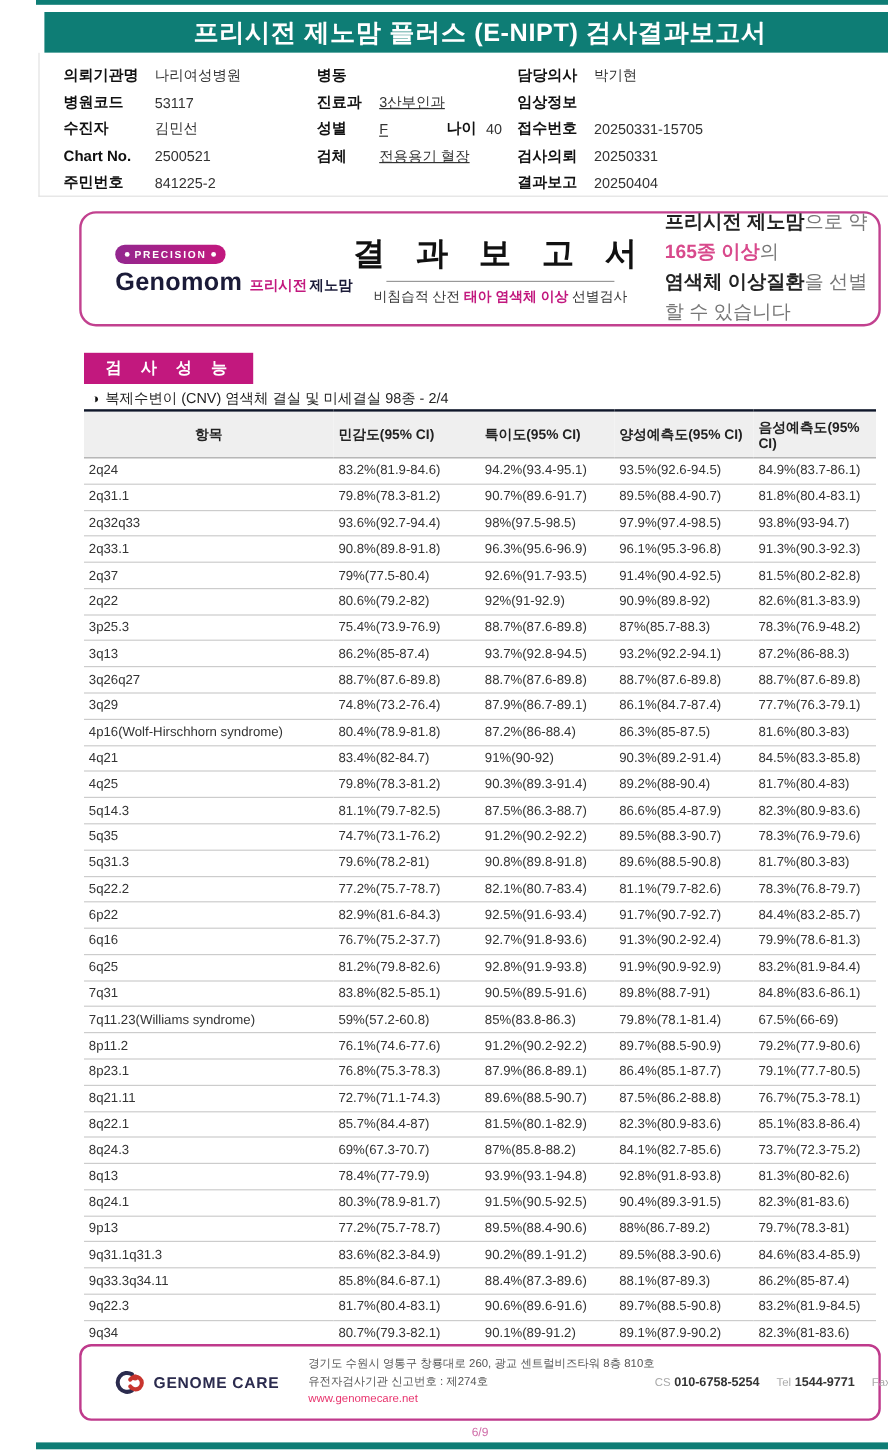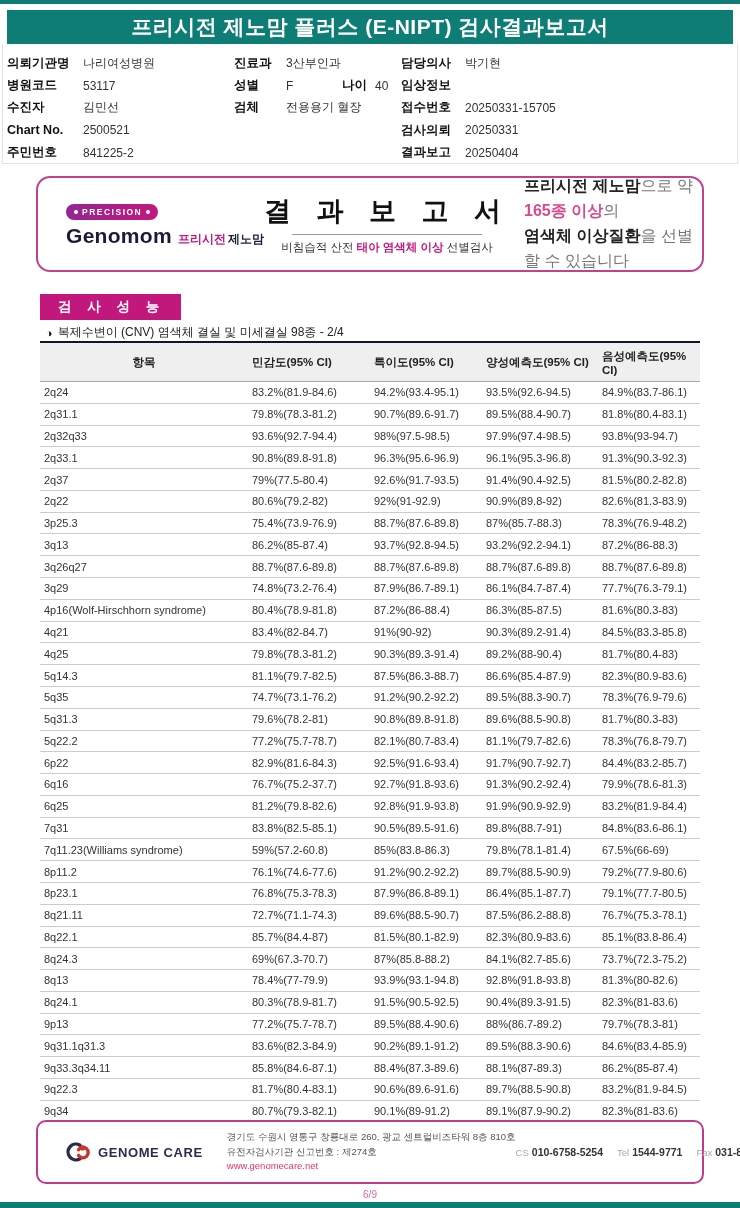--- a/index.html
+++ b/index.html
@@ -2,49 +2,49 @@
 <html><head>
 <meta charset="utf-8">
 <style>
   * { margin:0; padding:0; box-sizing:border-box; }
   html,body { background:#fff; }
   body {
     width:740px; height:1208px; position:relative;
     font-family:"Liberation Sans","DejaVu Sans",sans-serif;
     color:#222; overflow:hidden;
   }
-  .page { position:absolute; inset:0; background:#fff; }
+  .page { position:absolute; inset:0; background:#fff;margin-left:30px; }
 
   
   .top-strip { position:absolute; top:0; left:0; width:740px; height:4px; background:#0e7d75; }
   .bottom-strip { position:absolute; bottom:0; left:0; width:740px; height:6px; background:#0e7d75; }
 
   
   .title-bar {
     position:absolute; top:10px; left:7px; width:726px; height:34px;
     background:#0e7d75; color:#fff; display:flex; align-items:center; justify-content:center;
     font-size:21px; font-weight:bold; letter-spacing:0.5px;
   }
 
   
   .info-wrap {
     position:absolute; top:44px; left:2px; width:736px; height:120px;
     border:1px solid #e2e2e2; border-top:none; background:#fff; 
   }
   .info-col { position:absolute; top:8px; }
-  .info-col-1 { left:4px; width:200px; }
+  .info-col-1 { left:20px; width:200px; }
   .info-col-2 { left:231px; width:165px; }
   .info-col-3 { left:398px; width:300px; }
   .info-row { height:22.4px; display:flex; align-items:center; font-size:12px; white-space:nowrap; }
   .info-row .lbl { font-weight:bold; color:#111; font-size:12.5px; }
   .info-col-1 .lbl { width:76px; }
   .info-col-2 .lbl { width:52px; }
   .info-col-3 .lbl { width:64px; }
   .info-row .val { color:#333; }
-  .info-row .v2 { display:inline-block; min-width:56px; }
+  .info-row .v2 { display:inline-block; min-width:56px;text-decoration:underline; }
   .info-row .lbl2 { width:auto; margin-right:8px; }
 
   
   .banner {
     position:absolute; top:176px; left:36px; width:668px; height:96px;
     border:2.5px solid #c2418f; border-radius:14px; background:#fff;
     display:flex; align-items:center;
   }
   .banner-left { width:212px; padding-left:28px; }
   .badge-pill {
@@ -141,20 +141,26 @@
         <div class="info-row">
           <span class="lbl">Chart No.</span>
           <span class="val">2500521</span>
         </div>
         <div class="info-row">
           <span class="lbl">주민번호</span>
           <span class="val">841225-2</span>
         </div>
     </div>
     <div class="info-col info-col-2">
+      <div class="info-row">
+          <span class="lbl">병동</span>
+          <span class="val v2"></span>
+          <span class="lbl lbl2"></span>
+          <span class="val"></span>
+        </div>
         <div class="info-row">
           <span class="lbl">진료과</span>
           <span class="val v2">3산부인과</span>
           <span class="lbl lbl2"></span>
           <span class="val"></span>
         </div>
         <div class="info-row">
           <span class="lbl">성별</span>
           <span class="val v2">F</span>
           <span class="lbl lbl2">나이</span>

